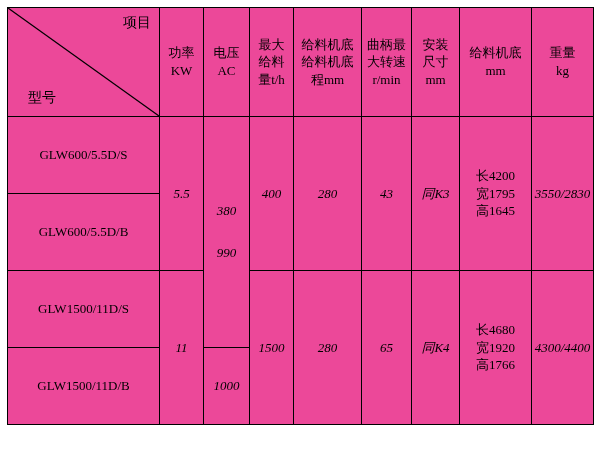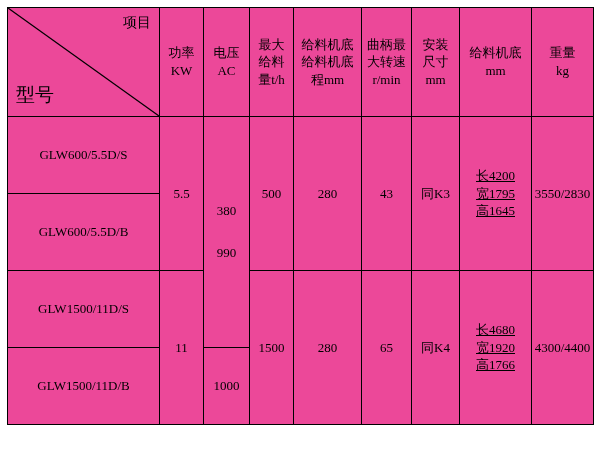--- a/index.html
+++ b/index.html
@@ -49,42 +49,43 @@
     display: block;
   }
   .corner .hdr-item {
     position: absolute;
     top: 6px;
     right: 8px;
     font-size: 14px;
   }
   .corner .hdr-model {
     position: absolute;
-    left: 8px;
+    left: 20px;
     bottom: 8px;
-    font-size: 19px;
+    font-size: 14px;
   }
   td.head {
     font-size: 13px;
     line-height: 1.3;
     padding: 3px 2px;
   }
   td.head .hl { display: block; }
   .model-cell {
     font-size: 14px;
     height: 72px;
   }
   .mid {
     font-size: 14px;
+    font-style: italic;
   }
   .dim-cell {
     font-size: 13px;
     line-height: 2.1;
   }
-  .dim-cell span { display: block; text-decoration: underline; }
+  .dim-cell span { display: block; }
   .voltage-cell span { display: block; }
   .voltage-cell .v1 { margin-bottom: 24px; }
 </style>
 </head>
 <body>
 
 <div class="sheet">
   <table class="spec">
     <colgroup>
       <col style="width:152px">
@@ -153,21 +154,21 @@
       </td>
     </tr>
 
     <tr>
       <td class="model-cell">GLW600/5.5D/S</td>
       <td class="mid" rowspan="2">5.5</td>
       <td class="mid voltage-cell" rowspan="3">
         <span class="v1">380</span>
         <span class="v2">990</span>
       </td>
-      <td class="mid" rowspan="2">500</td>
+      <td class="mid" rowspan="2">400</td>
       <td class="mid" rowspan="2">280</td>
       <td class="mid" rowspan="2">43</td>
       <td class="mid" rowspan="2">同K3</td>
       <td class="dim-cell" rowspan="2">
         <span>长4200</span>
         <span>宽1795</span>
         <span>高1645</span>
       </td>
       <td class="mid" rowspan="2">3550/2830</td>
     </tr>

